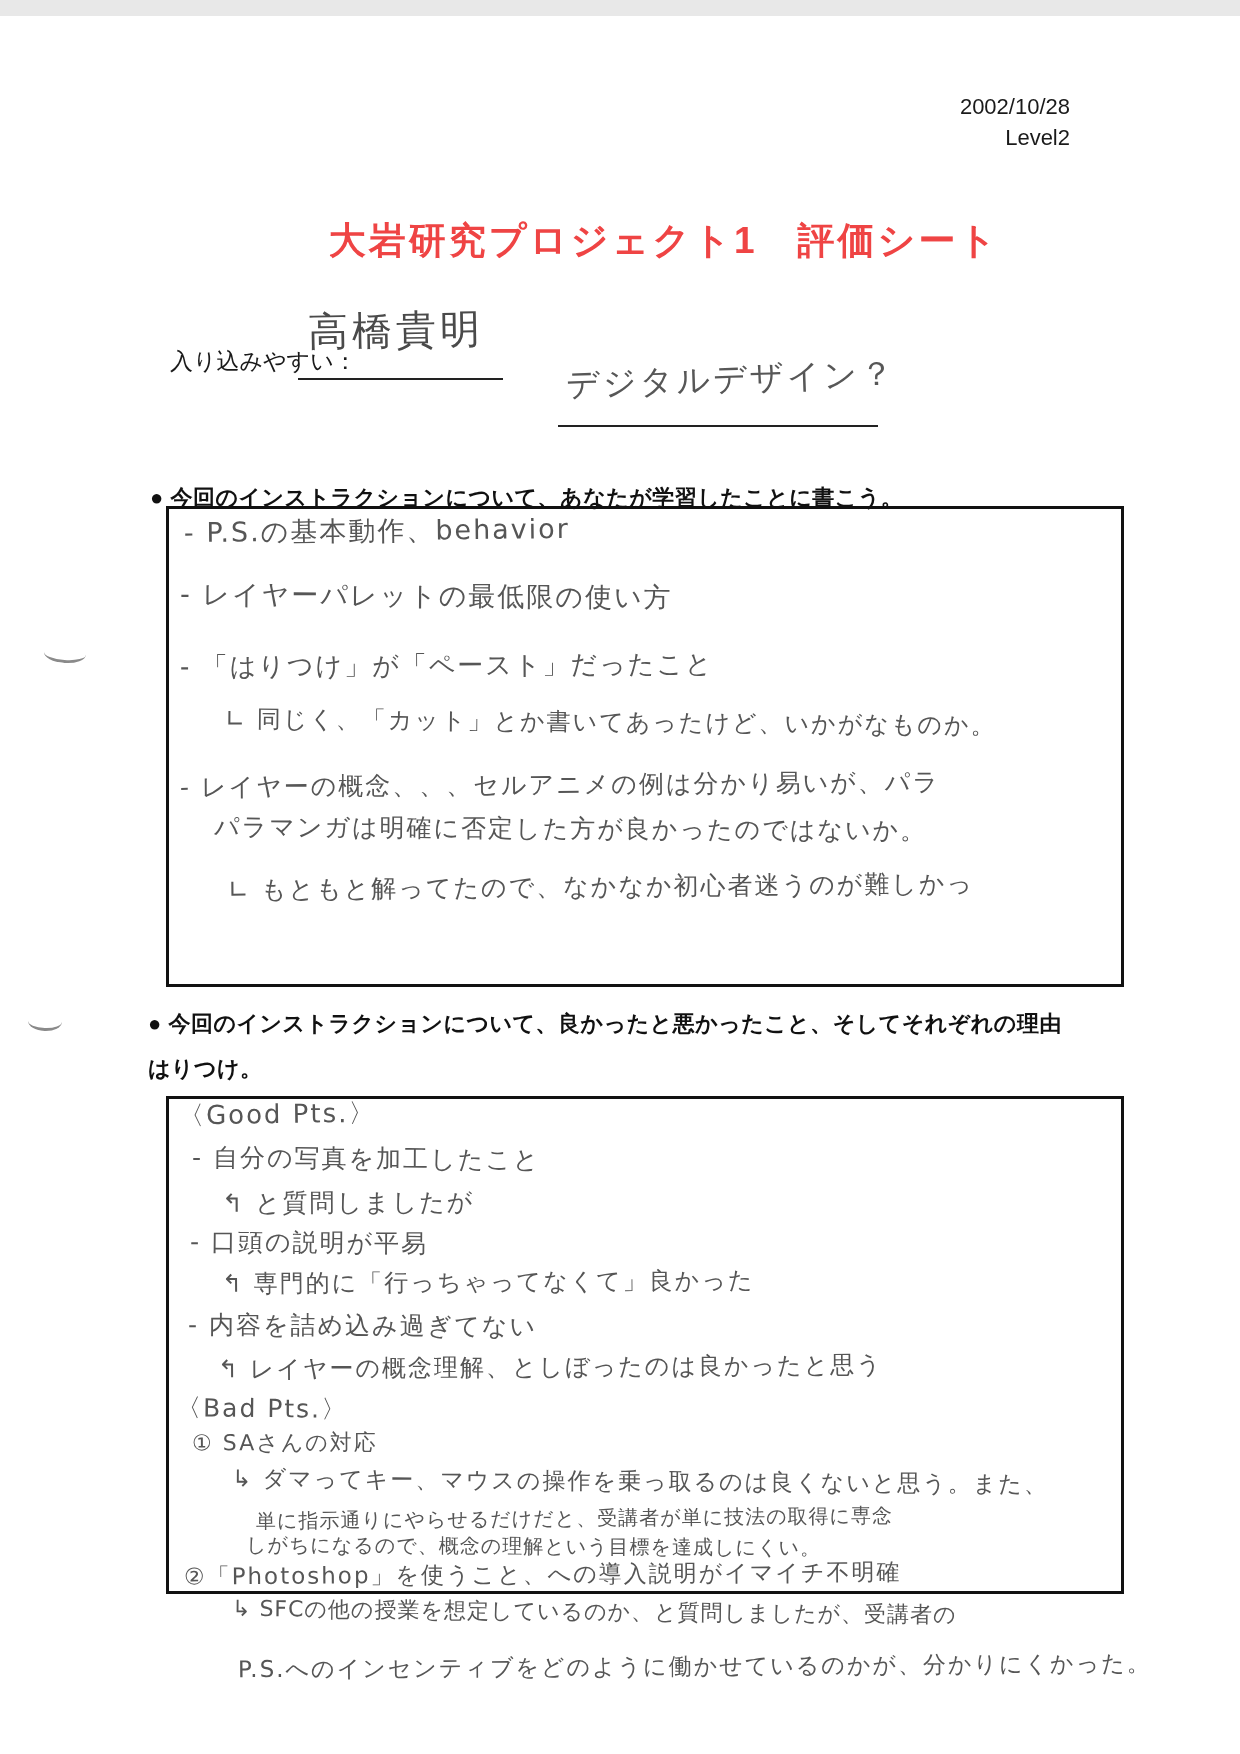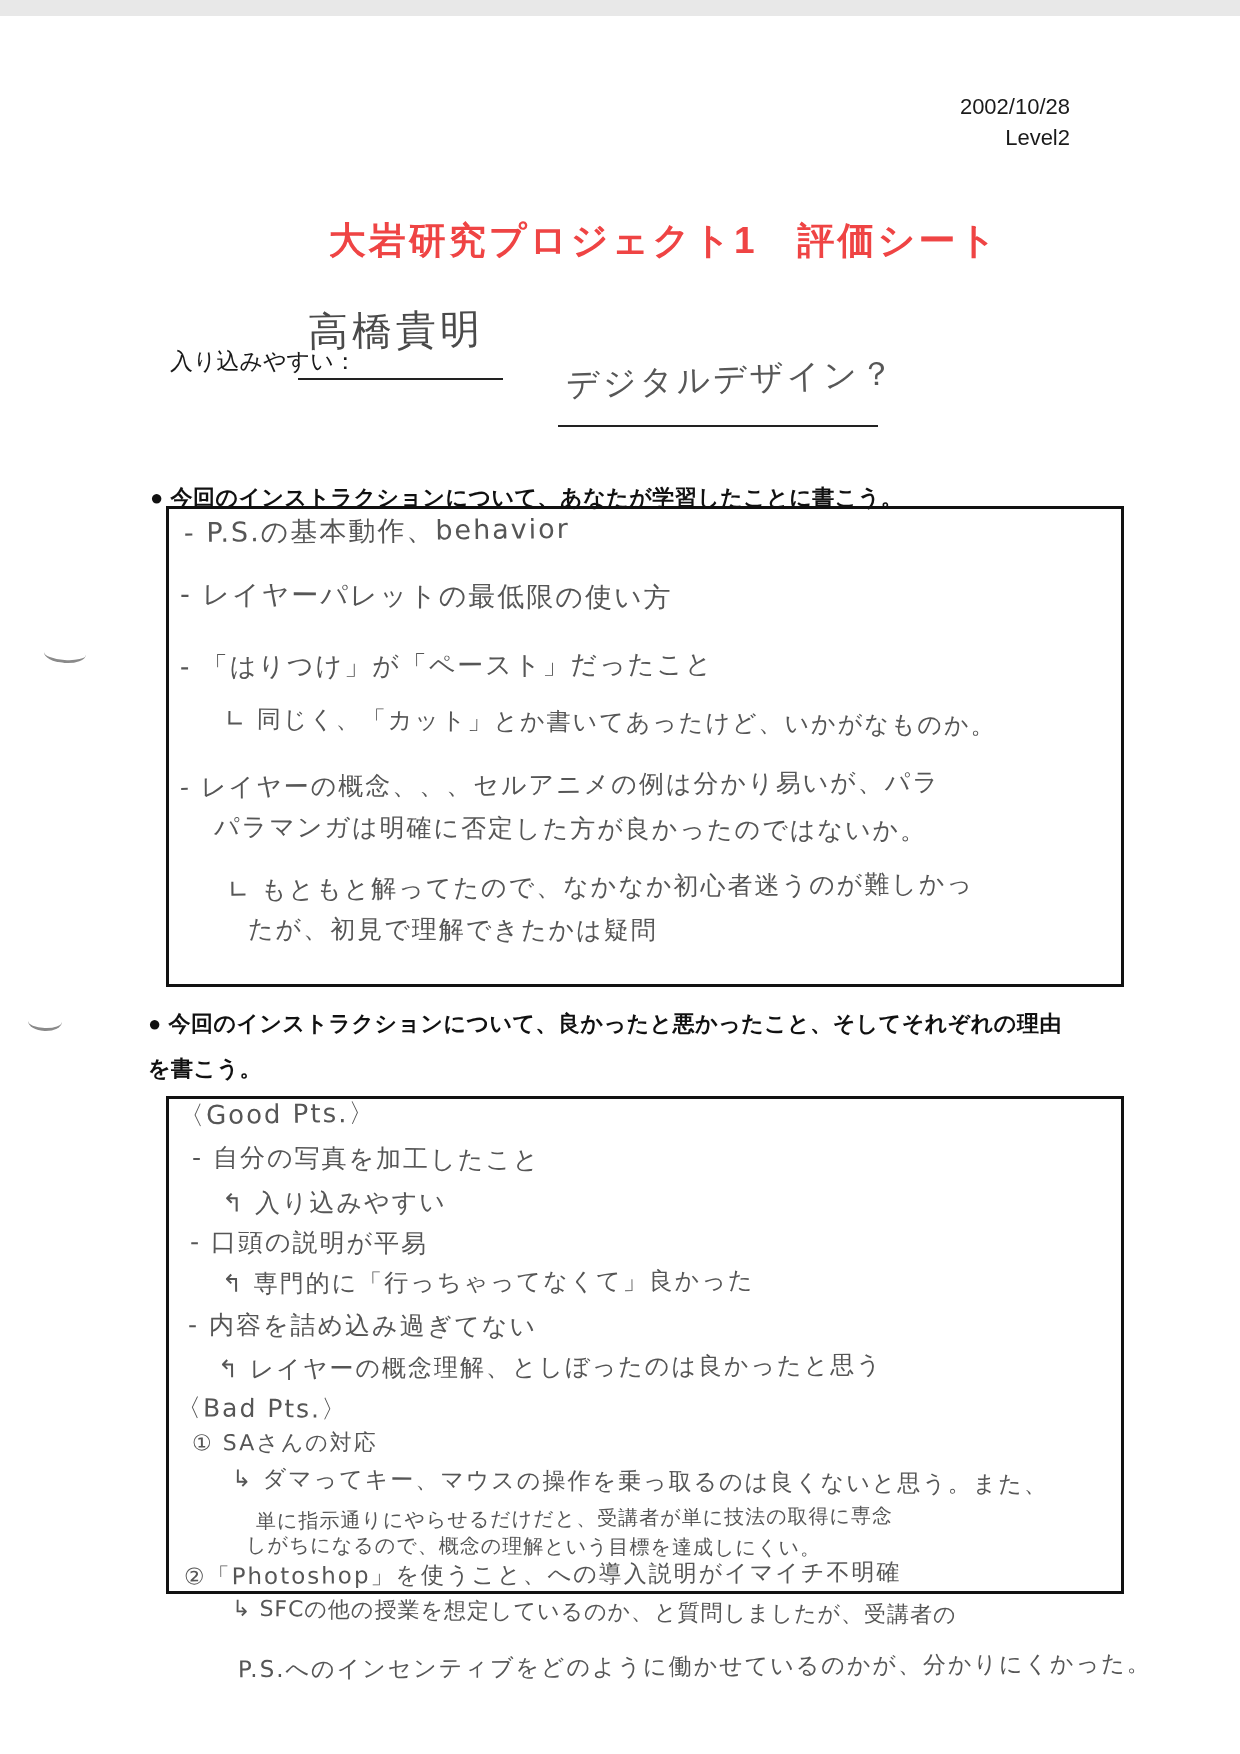--- a/index.html
+++ b/index.html
@@ -83,29 +83,28 @@
   <div class="prompt p1">●  今回のインストラクションについて、あなたが学習したことに書こう。</div>
 
   <div class="box box1"></div>
   <div class="hw" style="top:500px;left:184px;font-size:27px;transform:rotate(-0.6deg);">- P.S.の基本動作、behavior</div>
   <div class="hw" style="top:565px;left:180px;font-size:27px;transform:rotate(0.4deg);">- レイヤーパレットの最低限の使い方</div>
   <div class="hw" style="top:635px;left:180px;font-size:26px;transform:rotate(-0.3deg);">- 「はりつけ」が「ペースト」だったこと</div>
   <div class="hw" style="top:693px;left:225px;font-size:24px;transform:rotate(0.5deg);">∟ 同じく、「カット」とか書いてあったけど、いかがなものか。</div>
   <div class="hw" style="top:755px;left:180px;font-size:25px;transform:rotate(-0.4deg);">- レイヤーの概念、、、セルアニメの例は分かり易いが、パラ</div>
   <div class="hw" style="top:799px;left:214px;font-size:25px;transform:rotate(0.3deg);">パラマンガは明確に否定した方が良かったのではないか。</div>
   <div class="hw" style="top:857px;left:228px;font-size:25px;transform:rotate(-0.5deg);">∟ もともと解ってたので、なかなか初心者迷うのが難しかっ</div>
-  <div class="hw" style="top:900px;left:248px;font-size:25px;transform:rotate(0.2deg);">たが、初見で理解できたかは疑問</div>
 
   <div class="prompt p2a">●  今回のインストラクションについて、良かったと悪かったこと、そしてそれぞれの理由</div>
-  <div class="prompt p2b">を書こう。</div>
+  <div class="prompt p2b">はりつけ。</div>
 
   <div class="box box2"></div>
   <div class="hw" style="top:1084px;left:178px;font-size:26px;transform:rotate(-0.8deg);">〈Good Pts.〉</div>
   <div class="hw" style="top:1129px;left:192px;font-size:25px;transform:rotate(0.4deg);">- 自分の写真を加工したこと</div>
-  <div class="hw" style="top:1173px;left:222px;font-size:25px;transform:rotate(-0.3deg);">↰ 入り込みやすい</div>
+  <div class="hw" style="top:1173px;left:222px;font-size:25px;transform:rotate(-0.3deg);">↰ と質問しましたが</div>
   <div class="hw" style="top:1213px;left:190px;font-size:25px;transform:rotate(0.5deg);">- 口頭の説明が平易</div>
   <div class="hw" style="top:1253px;left:222px;font-size:24px;transform:rotate(-0.4deg);">↰ 専門的に「行っちゃってなくて」良かった</div>
   <div class="hw" style="top:1296px;left:188px;font-size:25px;transform:rotate(0.3deg);">- 内容を詰め込み過ぎてない</div>
   <div class="hw" style="top:1338px;left:218px;font-size:24px;transform:rotate(-0.4deg);">↰ レイヤーの概念理解、としぼったのは良かったと思う</div>
   <div class="hw" style="top:1379px;left:176px;font-size:25px;transform:rotate(0.6deg);">〈Bad Pts.〉</div>
   <div class="hw" style="top:1415px;left:192px;font-size:22px;transform:rotate(-0.3deg);">① SAさんの対応</div>
   <div class="hw" style="top:1453px;left:232px;font-size:23px;transform:rotate(0.4deg);">↳ ダマってキー、マウスの操作を乗っ取るのは良くないと思う。また、</div>
   <div class="hw" style="top:1491px;left:256px;font-size:20px;transform:rotate(-0.5deg);letter-spacing:1px;">単に指示通りにやらせるだけだと、受講者が単に技法の取得に専念</div>
   <div class="hw" style="top:1519px;left:246px;font-size:20px;transform:rotate(0.3deg);letter-spacing:1px;">しがちになるので、概念の理解という目標を達成しにくい。</div>
   <div class="hw" style="top:1546px;left:184px;font-size:23px;transform:rotate(-0.4deg);">②「Photoshop」を使うこと、への導入説明がイマイチ不明確</div>

